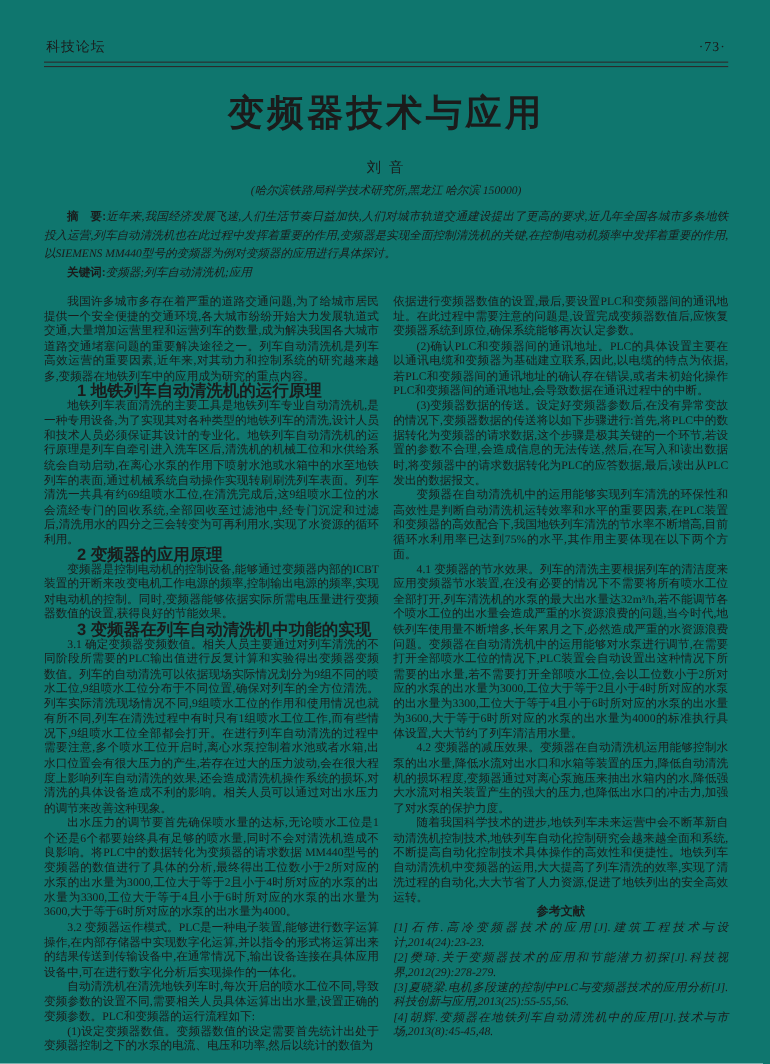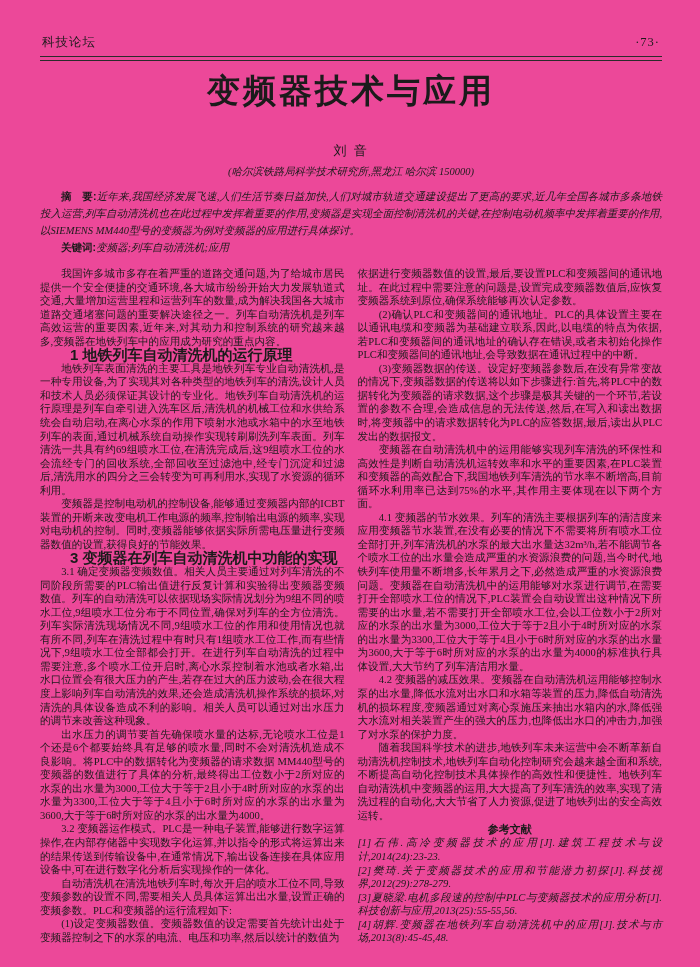--- a/index.html
+++ b/index.html
@@ -1,45 +1,45 @@
 <!DOCTYPE html>
 <html><head>
 <meta charset="utf-8">
 <style>
   html,body{margin:0;padding:0;background:#ffffff;}
   .page{
     width:700px;height:967px;box-sizing:border-box;position:relative;
-    background:#ec4899;color:#1b1b1b;overflow:hidden;
+    background:#0f766e;color:#1b1b1b;overflow:hidden;
     padding:34px 38px 0 40px;
     font-family:"Liberation Serif","DejaVu Serif",serif;
   }
   
   .header{display:flex;justify-content:space-between;align-items:baseline;
     font-size:12.5px;letter-spacing:1px;padding:0 2px 5px 2px;}
   .double-rule{height:3px;border-top:1.7px solid #2b2b2b;border-bottom:1px solid #2b2b2b;}
   
-  .title{margin:8px 0 0 0;text-align:center;font-size:33px;font-weight:bold;
+  .title{margin:20px 0 0 0;text-align:center;font-size:33px;font-weight:bold;
     letter-spacing:3px;font-family:"Liberation Serif","DejaVu Serif",serif;}
-  .author{text-align:center;font-size:13px;margin-top:28px;letter-spacing:2px;}
+  .author{text-align:center;font-size:13px;margin-top:17px;letter-spacing:2px;}
   .affiliation{text-align:center;font-size:10.5px;font-style:italic;margin-top:5px;}
   
   .abstract,.keywords{margin:0;font-size:10.5px;line-height:17px;text-align:justify;
     text-indent:2em;}
   .abstract{margin-top:9px;}
   .inl-label{font-style:normal;font-weight:bold;font-family:Liberation Sans, sans-serif;}
   .kai{font-style:italic;}
   
   .cols{display:flex;gap:13px;margin-top:11px;}
   .col{width:305px;font-size:10.6px;line-height:13.55px;text-align:justify;}
   .bp{margin:0;text-indent:2em;}
   .bp.noind{text-indent:0;}
   .bh{margin:0;font-size:15px;line-height:13.55px;font-weight:bold;text-indent:2em;
     font-family:"Liberation Sans","DejaVu Sans",sans-serif;}
   .refs-title{margin:0;text-align:center;text-indent:0;font-weight:bold;font-size:11px;
-    line-height:14px;font-family:Liberation Sans, sans-serif;}
+    line-height:14px;font-family:Liberation Mono, monospace;}
   .ref{margin:0;text-indent:0;font-style:italic;line-height:13.55px;}
 </style>
 </head>
 <body>
 
 <div class="page">
 
   <div class="header">
     <span>科技论坛</span>
     <span>·73·</span>
@@ -52,20 +52,21 @@
 
   <p class="abstract"><b class="inl-label">摘　要:</b><span class="kai">近年来,我国经济发展飞速,人们生活节奏日益加快,人们对城市轨道交通建设提出了更高的要求,近几年全国各城市多条地铁投入运营,列车自动清洗机也在此过程中发挥着重要的作用,变频器是实现全面控制清洗机的关键,在控制电动机频率中发挥着重要的作用,以SIEMENS MM440型号的变频器为例对变频器的应用进行具体探讨。</span></p>
   <p class="keywords"><b class="inl-label">关键词:</b><span class="kai">变频器;列车自动清洗机;应用</span></p>
 
   <div class="cols">
 
     <div class="col">
       <p class="bp">我国许多城市多存在着严重的道路交通问题,为了给城市居民提供一个安全便捷的交通环境,各大城市纷纷开始大力发展轨道式交通,大量增加运营里程和运营列车的数量,成为解决我国各大城市道路交通堵塞问题的重要解决途径之一。列车自动清洗机是列车高效运营的重要因素,近年来,对其动力和控制系统的研究越来越多,变频器在地铁列车中的应用成为研究的重点内容。</p>
       <h4 class="bh">1 地铁列车自动清洗机的运行原理</h4>
       <p class="bp">地铁列车表面清洗的主要工具是地铁列车专业自动清洗机,是一种专用设备,为了实现其对各种类型的地铁列车的清洗,设计人员和技术人员必须保证其设计的专业化。地铁列车自动清洗机的运行原理是列车自牵引进入洗车区后,清洗机的机械工位和水供给系统会自动启动,在离心水泵的作用下喷射水池或水箱中的水至地铁列车的表面,通过机械系统自动操作实现转刷刷洗列车表面。列车清洗一共具有约69组喷水工位,在清洗完成后,这9组喷水工位的水会流经专门的回收系统,全部回收至过滤池中,经专门沉淀和过滤后,清洗用水的四分之三会转变为可再利用水,实现了水资源的循环利用。</p>
+      <h4 class="bh">2 变频器的应用原理</h4>
       <p class="bp">变频器是控制电动机的控制设备,能够通过变频器内部的ICBT装置的开断来改变电机工作电源的频率,控制输出电源的频率,实现对电动机的控制。同时,变频器能够依据实际所需电压量进行变频器数值的设置,获得良好的节能效果。</p>
       <h4 class="bh">3 变频器在列车自动清洗机中功能的实现</h4>
       <p class="bp">3.1 确定变频器变频数值。相关人员主要通过对列车清洗的不同阶段所需要的PLC输出值进行反复计算和实验得出变频器变频数值。列车的自动清洗可以依据现场实际情况划分为9组不同的喷水工位,9组喷水工位分布于不同位置,确保对列车的全方位清洗。列车实际清洗现场情况不同,9组喷水工位的作用和使用情况也就有所不同,列车在清洗过程中有时只有1组喷水工位工作,而有些情况下,9组喷水工位全部都会打开。在进行列车自动清洗的过程中需要注意,多个喷水工位开启时,离心水泵控制着水池或者水箱,出水口位置会有很大压力的产生,若存在过大的压力波动,会在很大程度上影响列车自动清洗的效果,还会造成清洗机操作系统的损坏,对清洗的具体设备造成不利的影响。相关人员可以通过对出水压力的调节来改善这种现象。</p>
       <p class="bp">出水压力的调节要首先确保喷水量的达标,无论喷水工位是1个还是6个都要始终具有足够的喷水量,同时不会对清洗机造成不良影响。将PLC中的数据转化为变频器的请求数据 MM440型号的变频器的数值进行了具体的分析,最终得出工位数小于2所对应的水泵的出水量为3000,工位大于等于2且小于4时所对应的水泵的出水量为3300,工位大于等于4且小于6时所对应的水泵的出水量为3600,大于等于6时所对应的水泵的出水量为4000。</p>
       <p class="bp">3.2 变频器运作模式。PLC是一种电子装置,能够进行数字运算操作,在内部存储器中实现数字化运算,并以指令的形式将运算出来的结果传送到传输设备中,在通常情况下,输出设备连接在具体应用设备中,可在进行数字化分析后实现操作的一体化。</p>
       <p class="bp">自动清洗机在清洗地铁列车时,每次开启的喷水工位不同,导致变频参数的设置不同,需要相关人员具体运算出出水量,设置正确的变频参数。PLC和变频器的运行流程如下:</p>
       <p class="bp">(1)设定变频器数值。变频器数值的设定需要首先统计出处于变频器控制之下的水泵的电流、电压和功率,然后以统计的数值为</p>
     </div>
 
     <div class="col">

